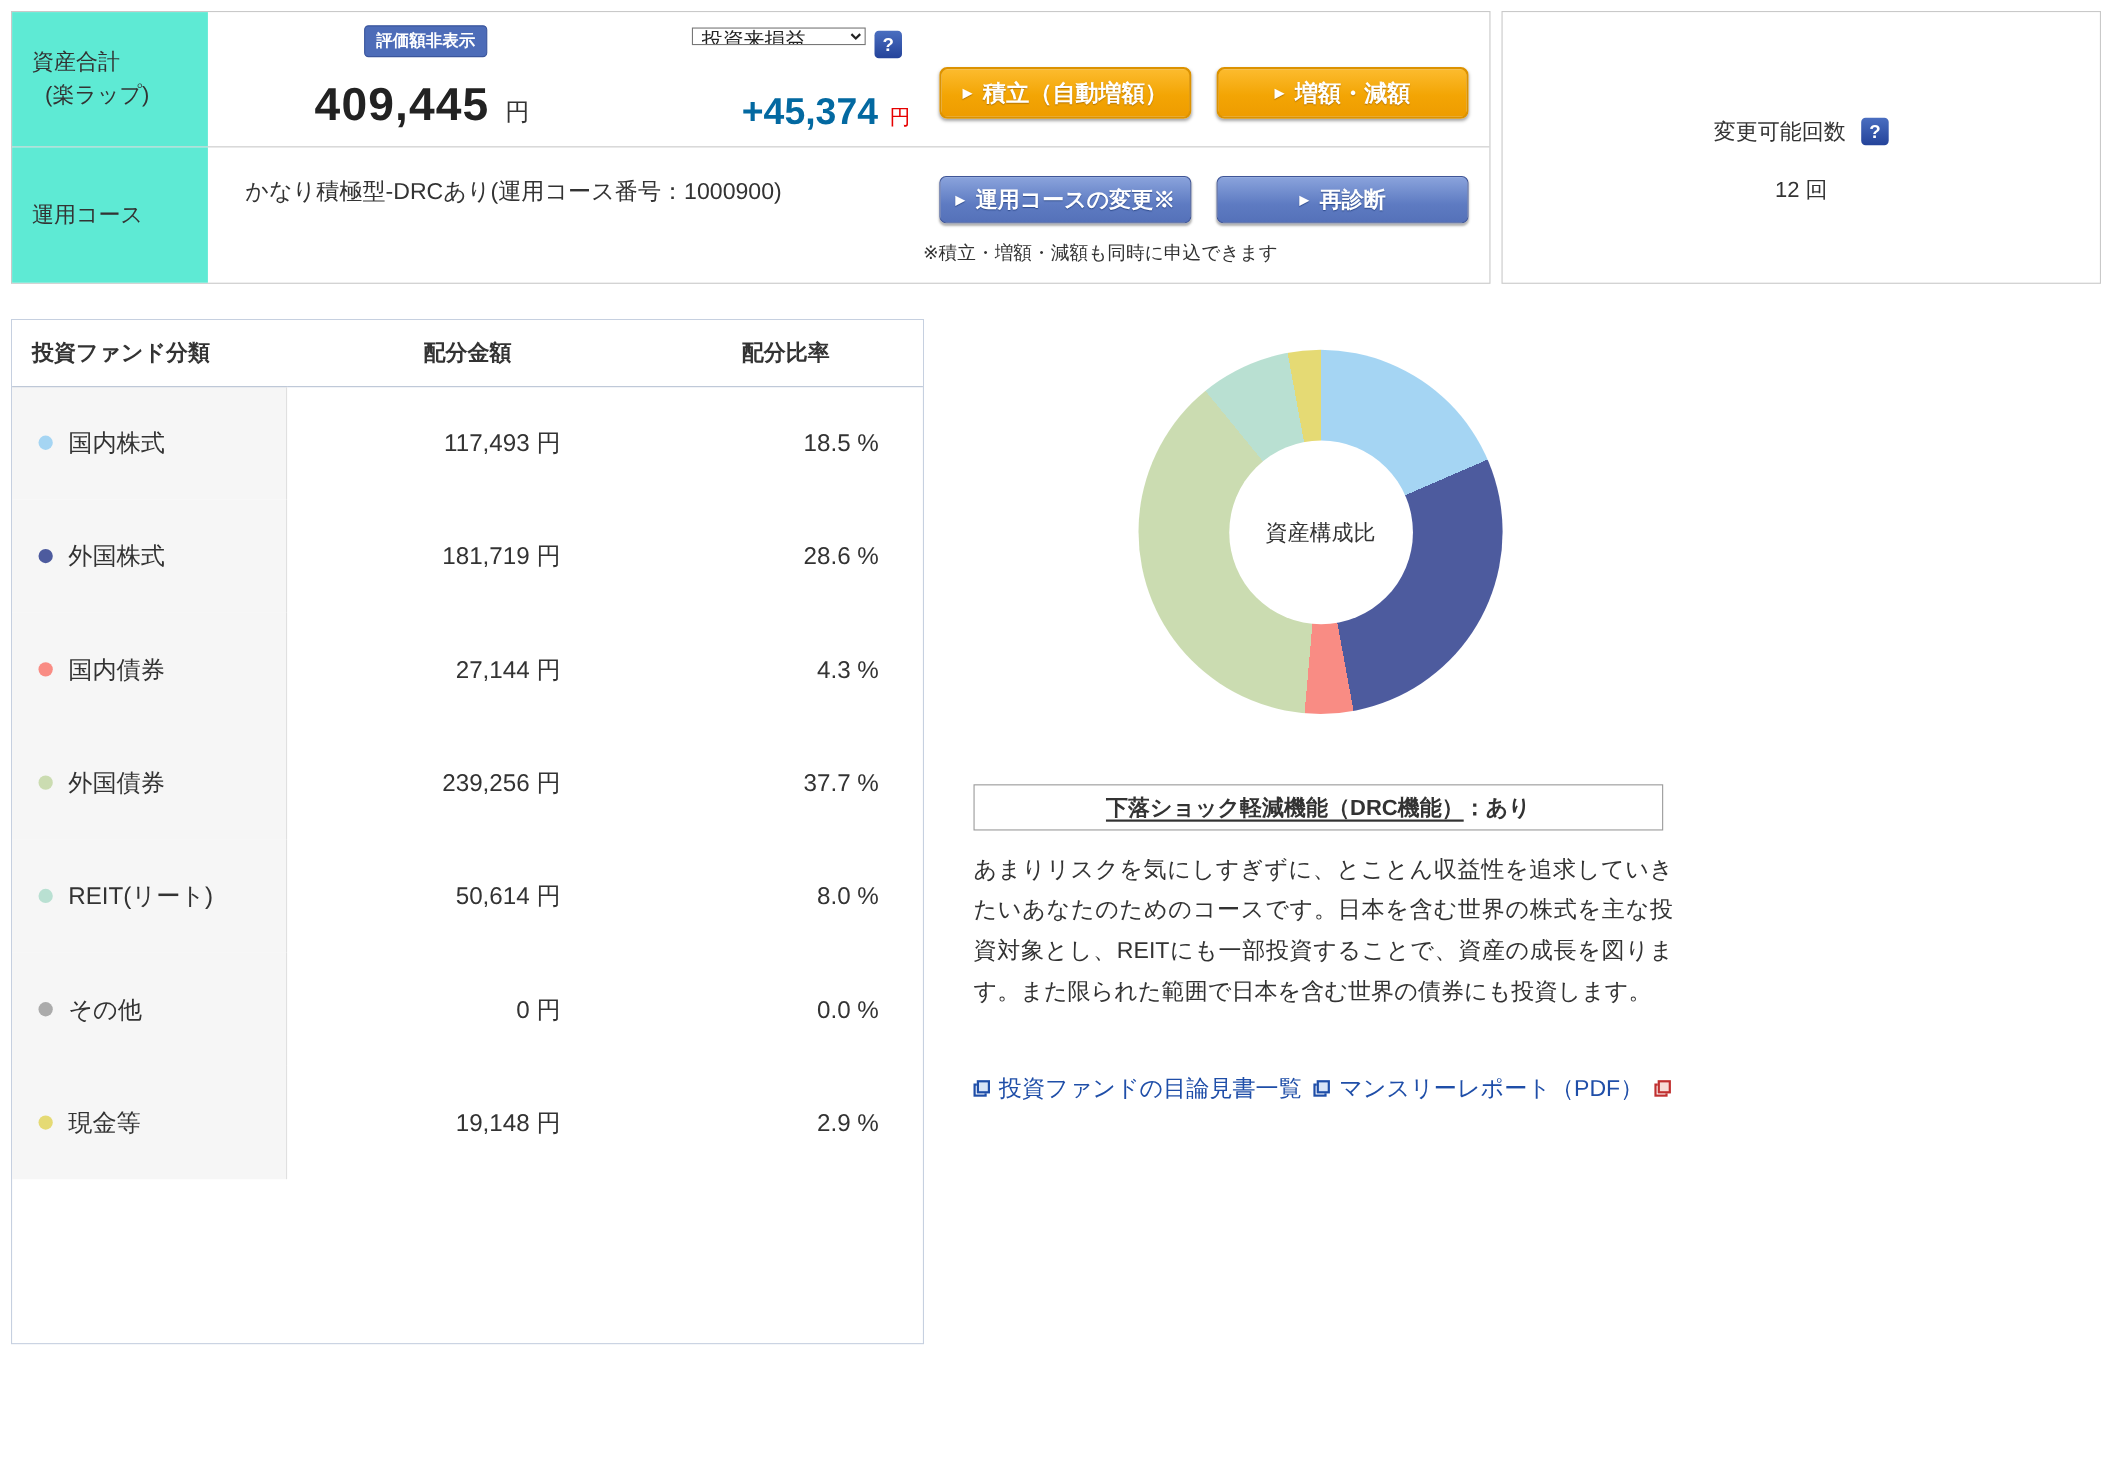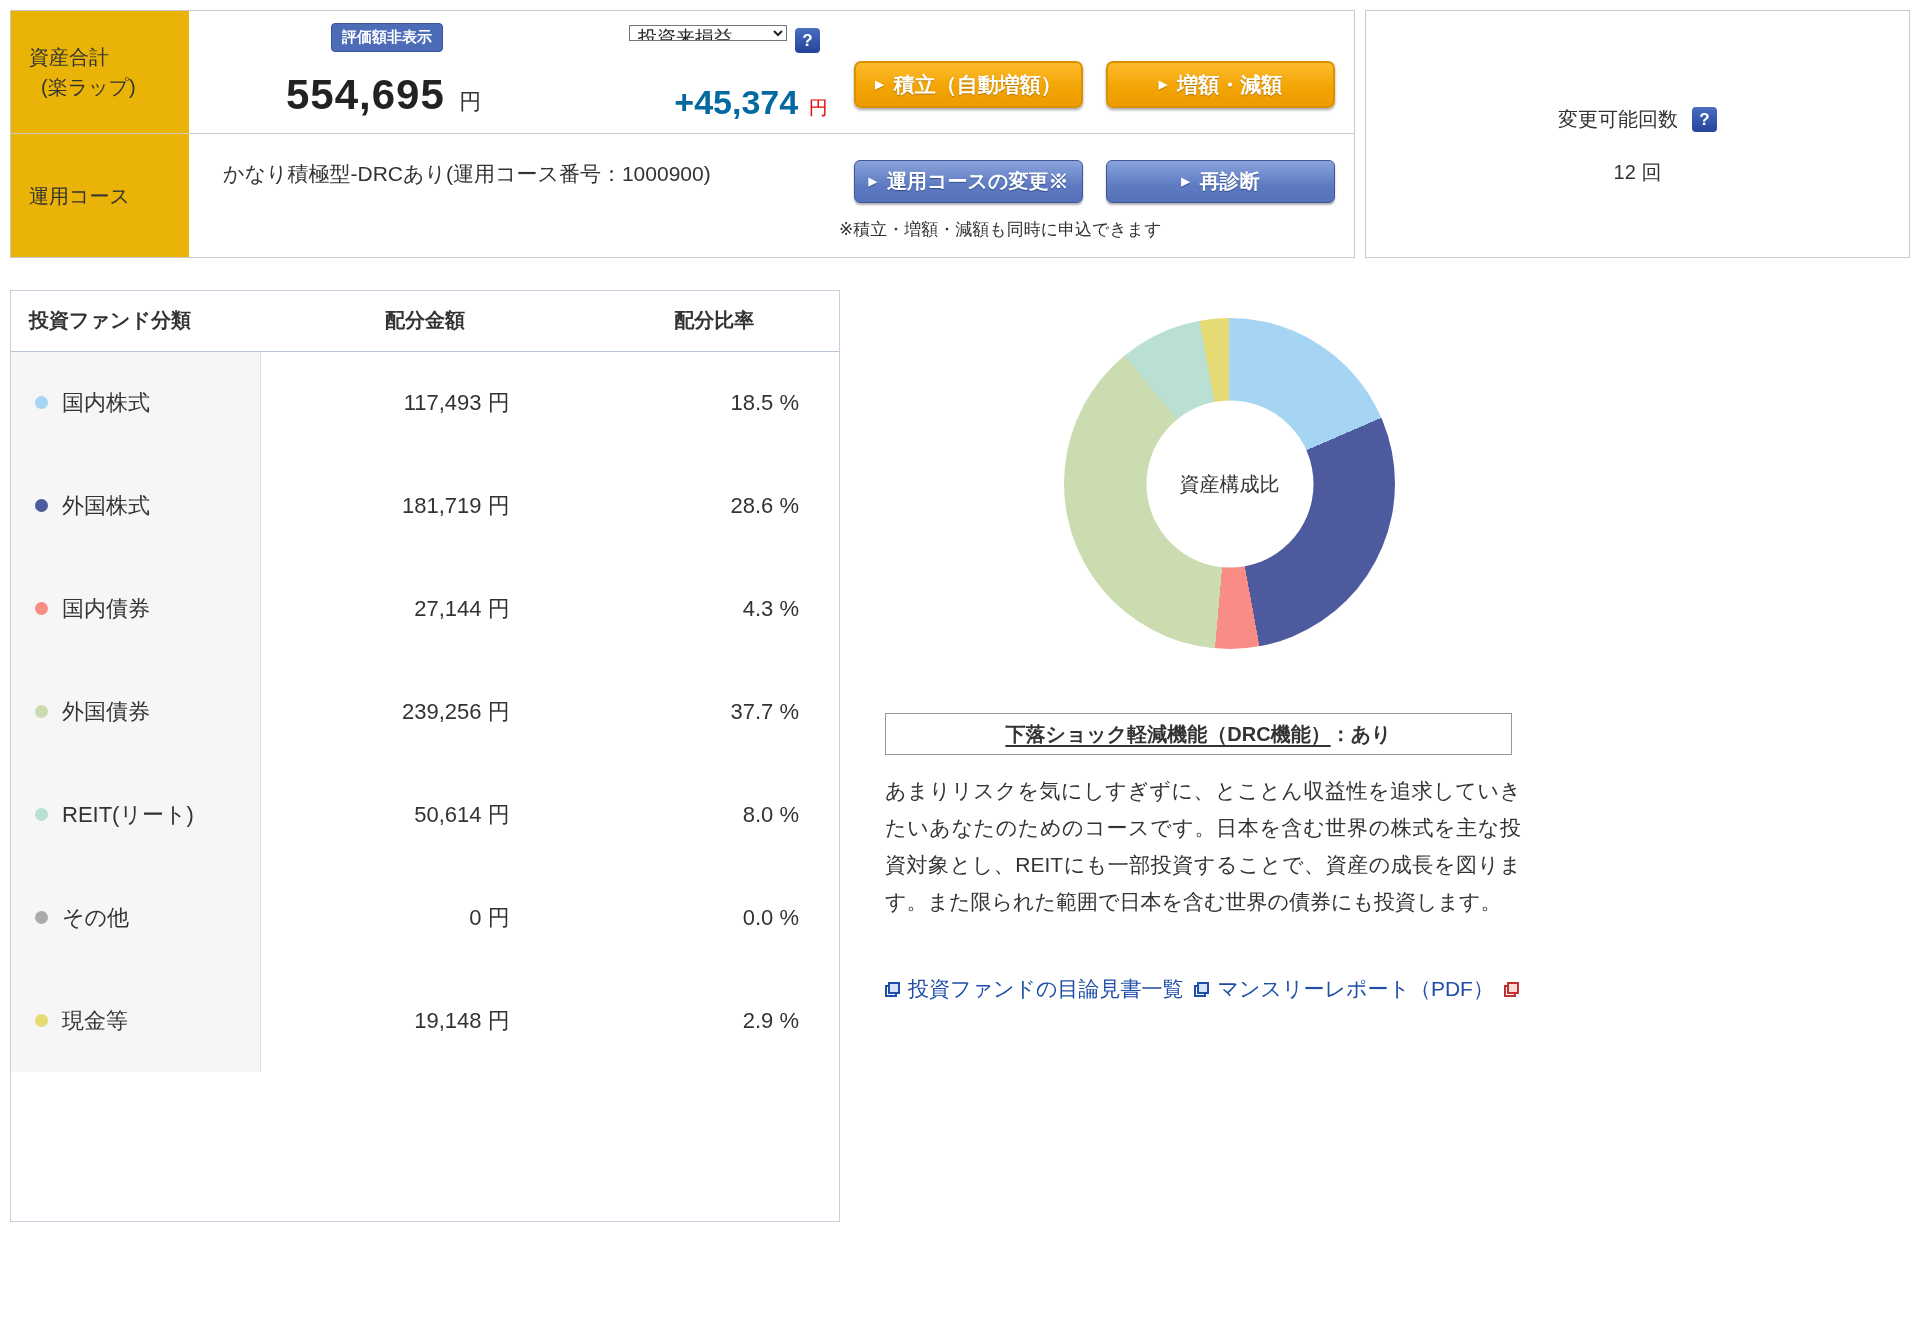--- a/index.html
+++ b/index.html
@@ -11,21 +11,21 @@
   }
   .abs { position:absolute; }
 
   
   .top-main { left:10px; top:10px; width:1345px; height:248px; border:1px solid #c9c9c9; background:#fff; }
   .top-right { left:1365px; top:10px; width:545px; height:248px; border:1px solid #c9c9c9; background:#fff;
                display:flex; flex-direction:column; align-items:center; padding-top:95px; }
   .trow { position:relative; width:100%; }
   .trow1 { height:123px; border-bottom:1px solid #c9c9c9; }
   .trow2 { height:123px; }
-  .label-cell { position:absolute; left:0; top:0; bottom:0; width:178px; background:#eab308;
+  .label-cell { position:absolute; left:0; top:0; bottom:0; width:178px; background:#5eead4;
                 display:flex; flex-direction:column; justify-content:center; padding-left:18px;
                 font-size:20px; color:#333; line-height:30px; }
   .hide-btn { position:absolute; left:320px; top:12px; background:#4d6cb8; border:1px solid #3a559c;
               color:#fff; font-size:15px; font-weight:bold; padding:4px 10px; border-radius:4px; cursor:pointer; }
   .amount-block { position:absolute; left:275px; top:60px; white-space:nowrap; }
   .amount-big { font-size:42px; font-weight:bold; color:#222; letter-spacing:1px; }
   .amount-unit { font-size:22px; color:#333; margin-left:10px; }
   .pl-select { position:absolute; left:618px; top:14px; width:158px; height:16px; font-size:19px;
                font-family:inherit; color:#222; border:1px solid #777; background:#fff; padding:0 4px; }
   .help-icon { display:inline-flex; align-items:center; justify-content:center; width:25px; height:25px;
@@ -64,21 +64,21 @@
   th.h-cat { text-align:left; padding-left:18px; width:250px; }
   th.h-amt { width:330px; text-align:center; }
   th.h-ratio { width:250px; text-align:center; }
   td { height:103px; font-size:22px; color:#333; }
   td.col-cat { background:#f6f6f6; border-right:1px solid #e0e0e0; padding-left:24px; }
   td.col-amt { text-align:right; padding-right:80px; }
   td.col-ratio { text-align:right; padding-right:40px; }
   .dot { display:inline-block; width:13px; height:13px; border-radius:50%; margin-right:14px; vertical-align:1px; }
 
   
-  .donut { left:1064px; top:318px; width:331px; height:331px; border-radius:50%; }
+  .donut { left:1035px; top:318px; width:331px; height:331px; border-radius:50%; }
   .donut-hole { position:absolute; left:50%; top:50%; transform:translate(-50%,-50%);
                 width:167px; height:167px; border-radius:50%; background:#fff;
                 display:flex; align-items:center; justify-content:center; font-size:20px; color:#333; }
 
   
   .drc-box { left:885px; top:713px; width:627px; height:42px; border:1px solid #999; background:#fff;
              display:flex; align-items:center; justify-content:center; }
   .drc-title-main { font-size:20px; font-weight:bold; text-decoration:underline; text-underline-offset:4px; }
   .drc-title-suffix { font-size:20px; font-weight:bold; }
   .drc-desc { left:885px; top:772px; width:636px; font-size:21px; line-height:37px; color:#333; text-align:justify; }
@@ -95,21 +95,21 @@
 <body>
 
 <div class="abs top-main">
   <div class="trow trow1">
     <div class="label-cell">
       <span>資産合計</span>
       <span style="padding-left:12px;">(楽ラップ)</span>
     </div>
     <button class="hide-btn">評価額非表示</button>
     <div class="amount-block">
-      <span class="amount-big">554,695</span>
+      <span class="amount-big">409,445</span>
       <span class="amount-unit">円</span>
     </div>
     <select class="pl-select">
       <option>投資来損益</option>
     </select>
     <span class="help-icon help1">?</span>
     <div class="pl-block">
       <span class="pl-big">+45,374</span>
       <span class="pl-unit">円</span>
     </div>

